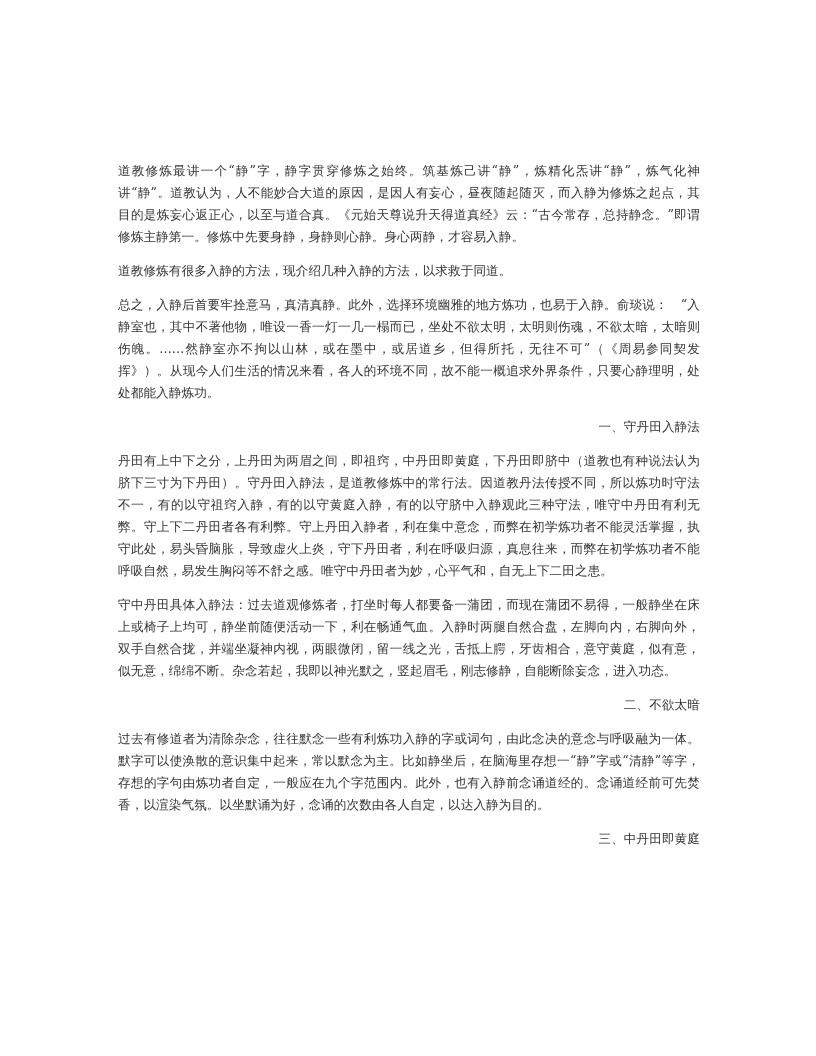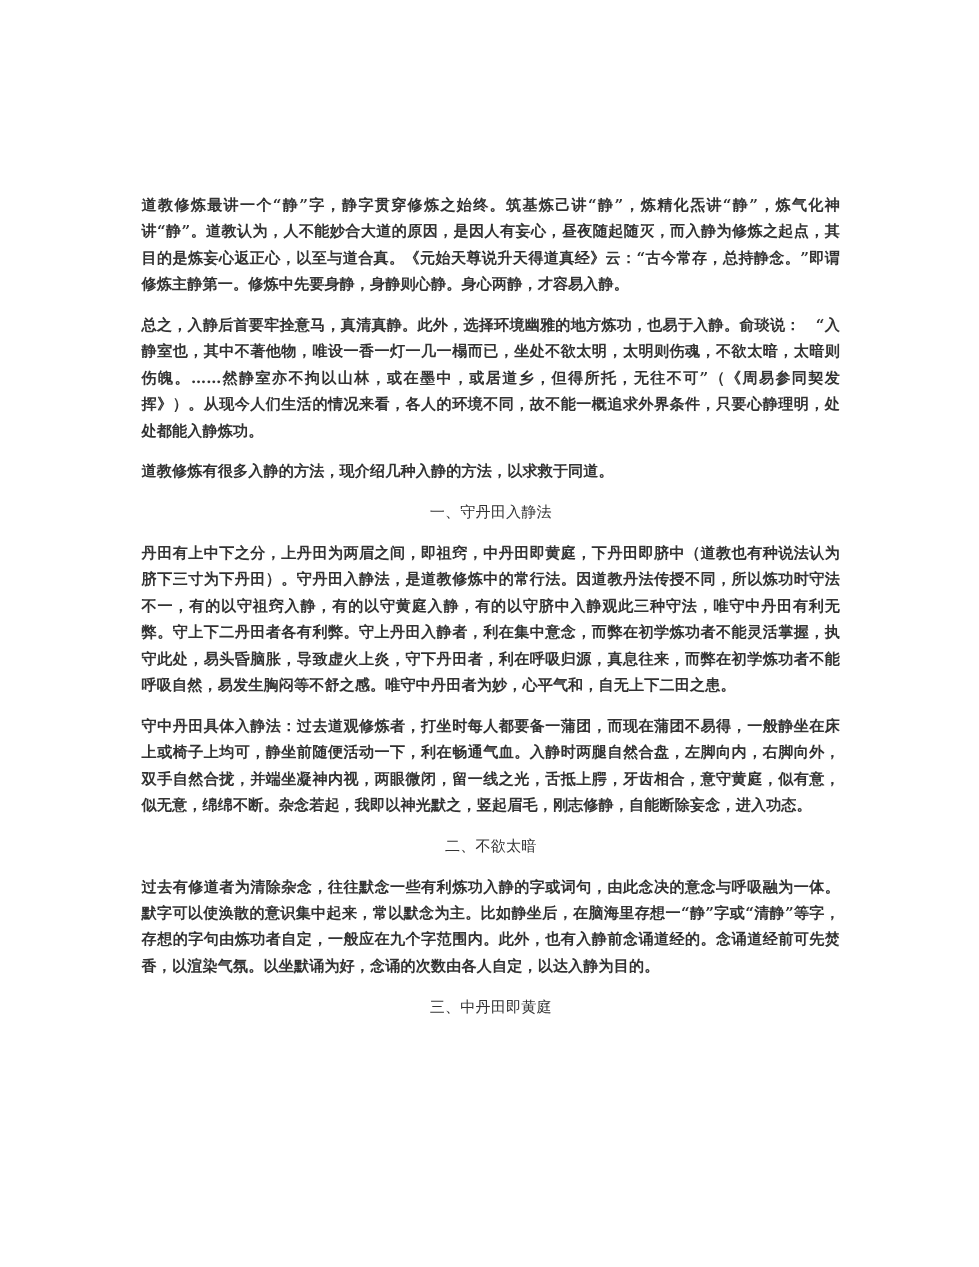--- a/index.html
+++ b/index.html
@@ -28,45 +28,44 @@
     width: 582px;
   }
   p.para {
     margin: 0 0 12px 0;
     font-size: 12.6px;
     line-height: 22px;
     text-align: justify;
     text-justify: inter-ideograph;
     letter-spacing: 0.1px;
     word-break: break-all;
-    font-weight: bold;
   }
   p.para:last-child {
     margin-bottom: 0;
   }
   p.heading {
     margin: 0 0 12px 0;
     font-size: 12.6px;
     line-height: 22px;
-    text-align: center;
+    text-align: right;
     letter-spacing: 0.1px;
   }
 </style>
 </head>
 <body>
 
 <div class="page">
   <div class="content">
 
     <p class="para">道教修炼最讲一个“静”字，静字贯穿修炼之始终。筑基炼己讲“静”，炼精化炁讲“静”，炼气化神讲“静”。道教认为，人不能妙合大道的原因，是因人有妄心，昼夜随起随灭，而入静为修炼之起点，其目的是炼妄心返正心，以至与道合真。《元始天尊说升天得道真经》云：“古今常存，总持静念。”即谓修炼主静第一。修炼中先要身静，身静则心静。身心两静，才容易入静。</p>
 
 
+    <p class="para">道教修炼有很多入静的方法，现介绍几种入静的方法，以求救于同道。</p>
+
     <p class="para">总之，入静后首要牢拴意马，真清真静。此外，选择环境幽雅的地方炼功，也易于入静。俞琰说：　“入静室也，其中不著他物，唯设一香一灯一几一榻而已，坐处不欲太明，太明则伤魂，不欲太暗，太暗则伤魄。……然静室亦不拘以山林，或在墨中，或居道乡，但得所托，无往不可”（《周易参同契发挥》）。从现今人们生活的情况来看，各人的环境不同，故不能一概追求外界条件，只要心静理明，处处都能入静炼功。</p>
-
-    <p class="para">道教修炼有很多入静的方法，现介绍几种入静的方法，以求救于同道。</p>
 
     <p class="heading">一、守丹田入静法</p>
 
     <p class="para">丹田有上中下之分，上丹田为两眉之间，即祖窍，中丹田即黄庭，下丹田即脐中（道教也有种说法认为脐下三寸为下丹田）。守丹田入静法，是道教修炼中的常行法。因道教丹法传授不同，所以炼功时守法不一，有的以守祖窍入静，有的以守黄庭入静，有的以守脐中入静观此三种守法，唯守中丹田有利无弊。守上下二丹田者各有利弊。守上丹田入静者，利在集中意念，而弊在初学炼功者不能灵活掌握，执守此处，易头昏脑胀，导致虚火上炎，守下丹田者，利在呼吸归源，真息往来，而弊在初学炼功者不能呼吸自然，易发生胸闷等不舒之感。唯守中丹田者为妙，心平气和，自无上下二田之患。</p>
 
     <p class="para">守中丹田具体入静法：过去道观修炼者，打坐时每人都要备一蒲团，而现在蒲团不易得，一般静坐在床上或椅子上均可，静坐前随便活动一下，利在畅通气血。入静时两腿自然合盘，左脚向内，右脚向外，双手自然合拢，并端坐凝神内视，两眼微闭，留一线之光，舌抵上腭，牙齿相合，意守黄庭，似有意，似无意，绵绵不断。杂念若起，我即以神光默之，竖起眉毛，刚志修静，自能断除妄念，进入功态。</p>
 
     <p class="heading">二、不欲太暗</p>
 
     <p class="para">过去有修道者为清除杂念，往往默念一些有利炼功入静的字或词句，由此念决的意念与呼吸融为一体。默字可以使涣散的意识集中起来，常以默念为主。比如静坐后，在脑海里存想一“静”字或“清静”等字，存想的字句由炼功者自定，一般应在九个字范围内。此外，也有入静前念诵道经的。念诵道经前可先焚香，以渲染气氛。以坐默诵为好，念诵的次数由各人自定，以达入静为目的。</p>

